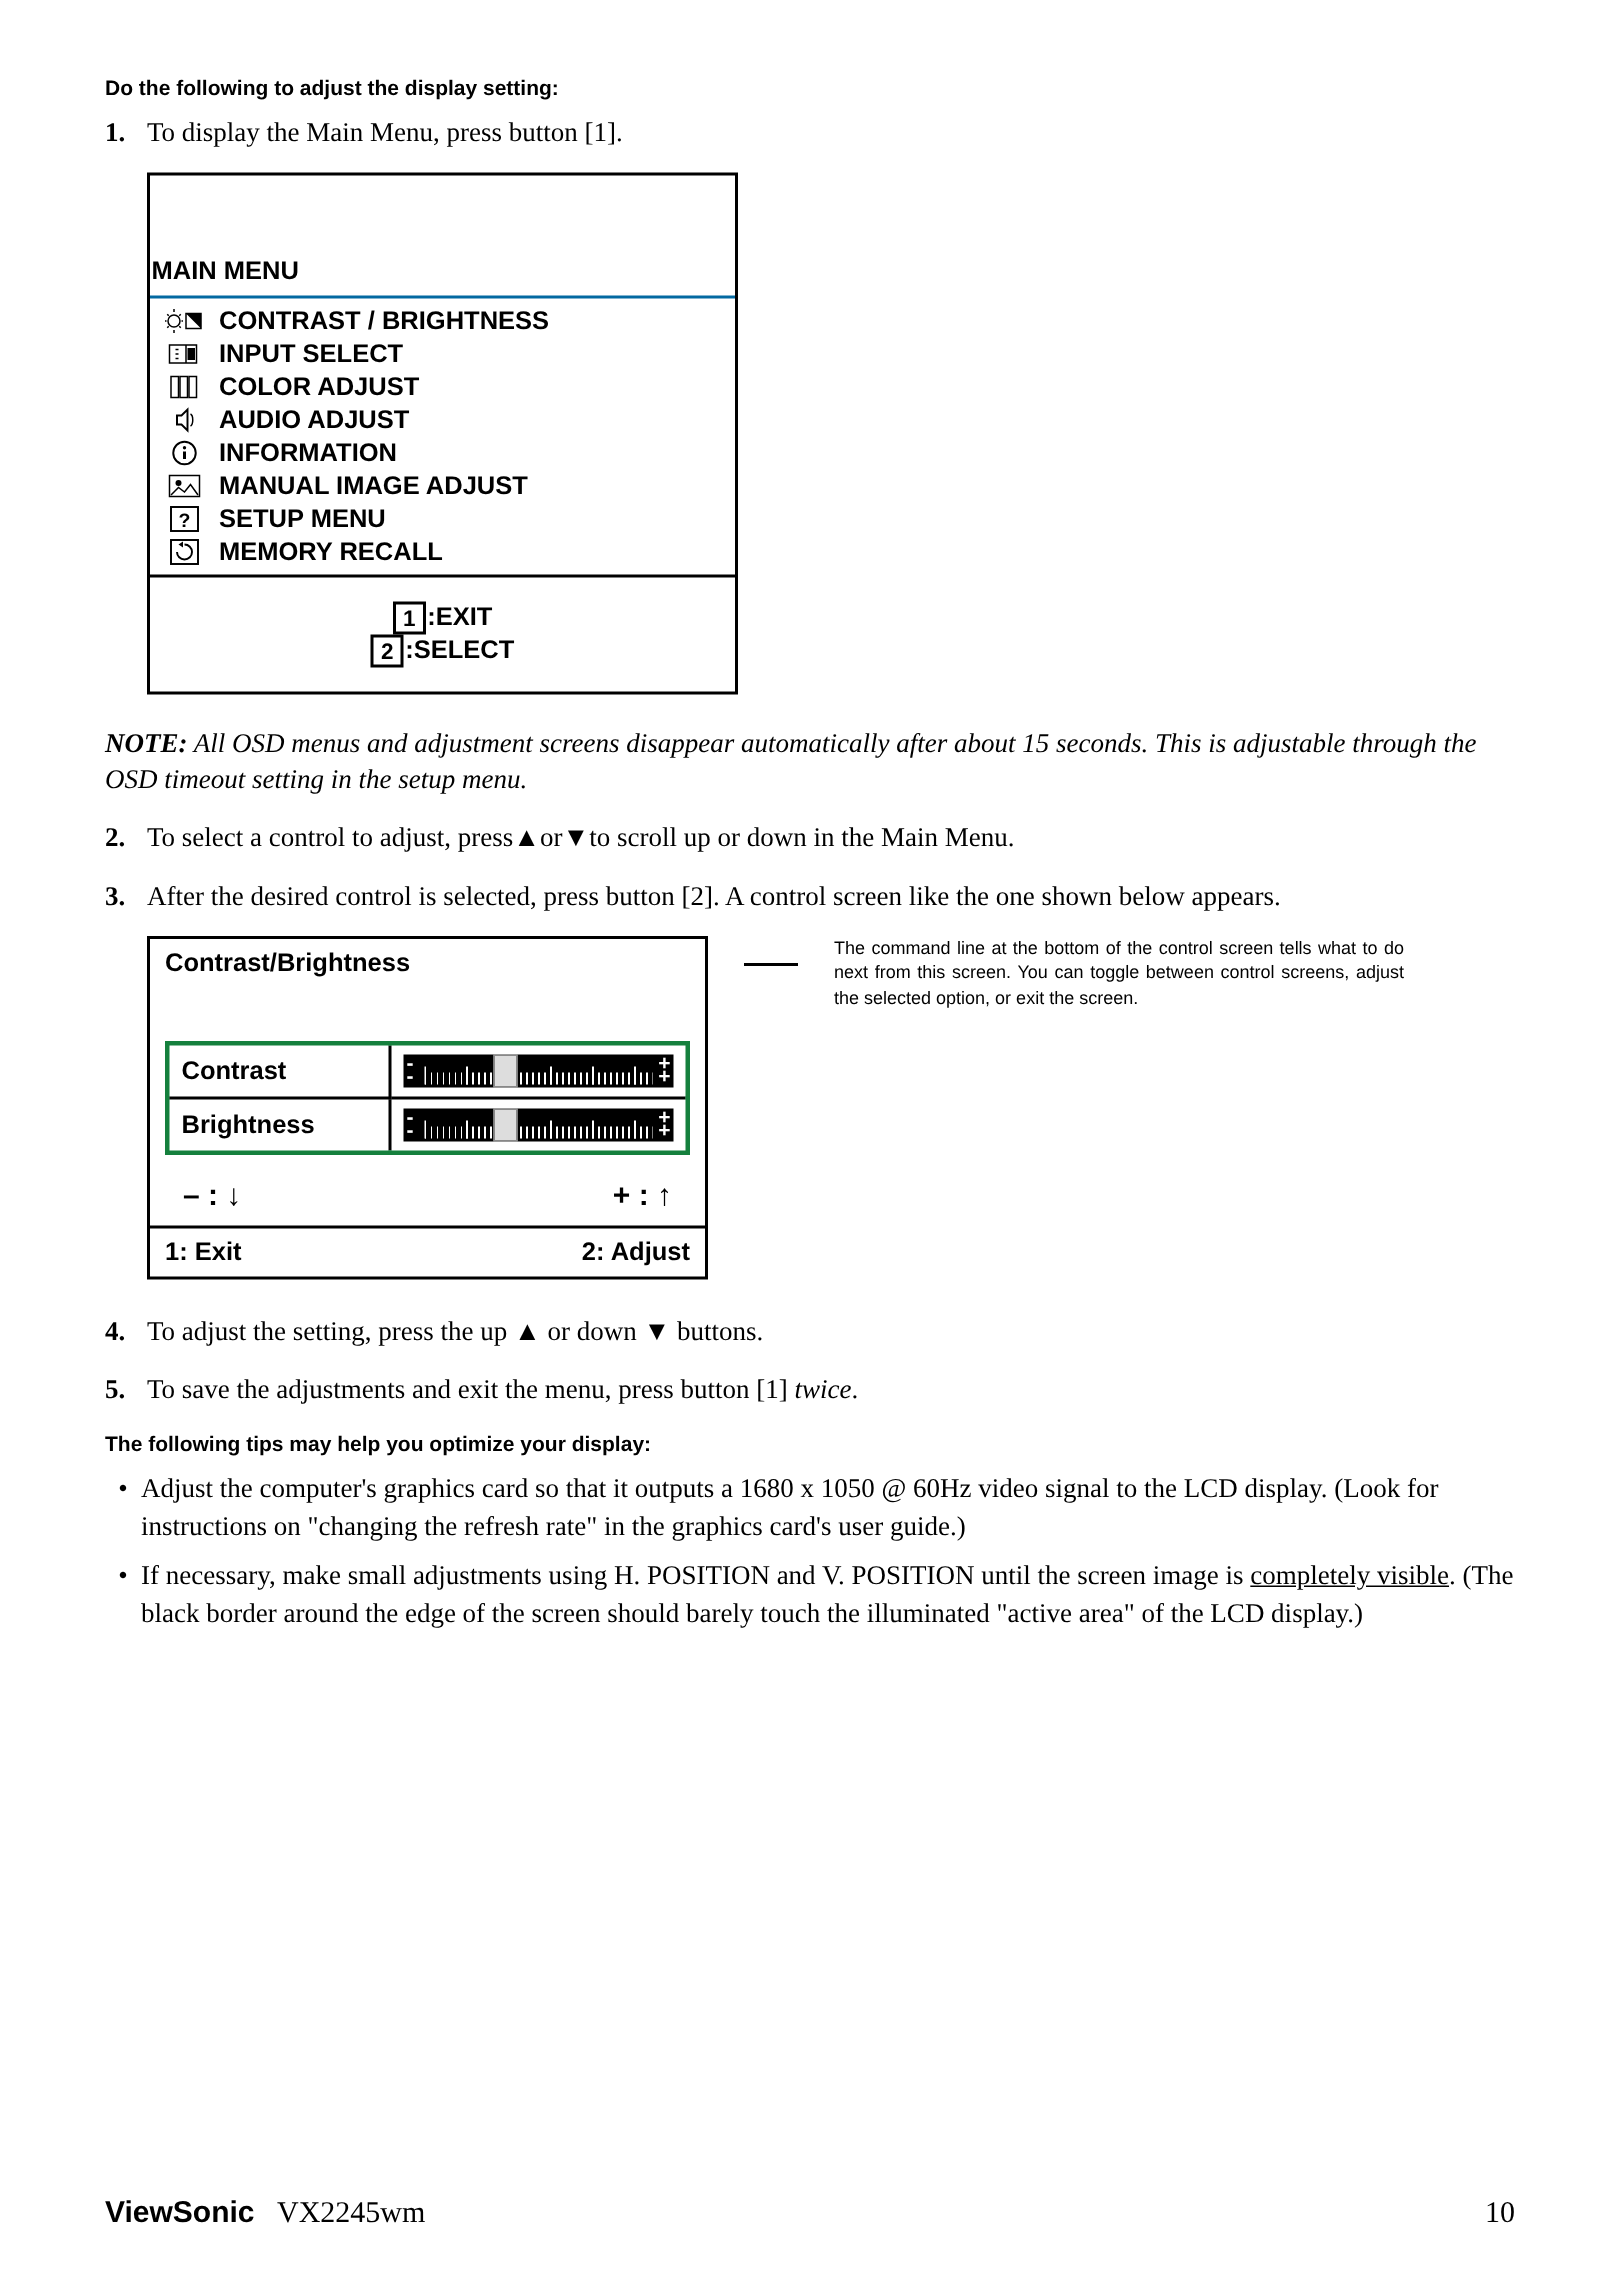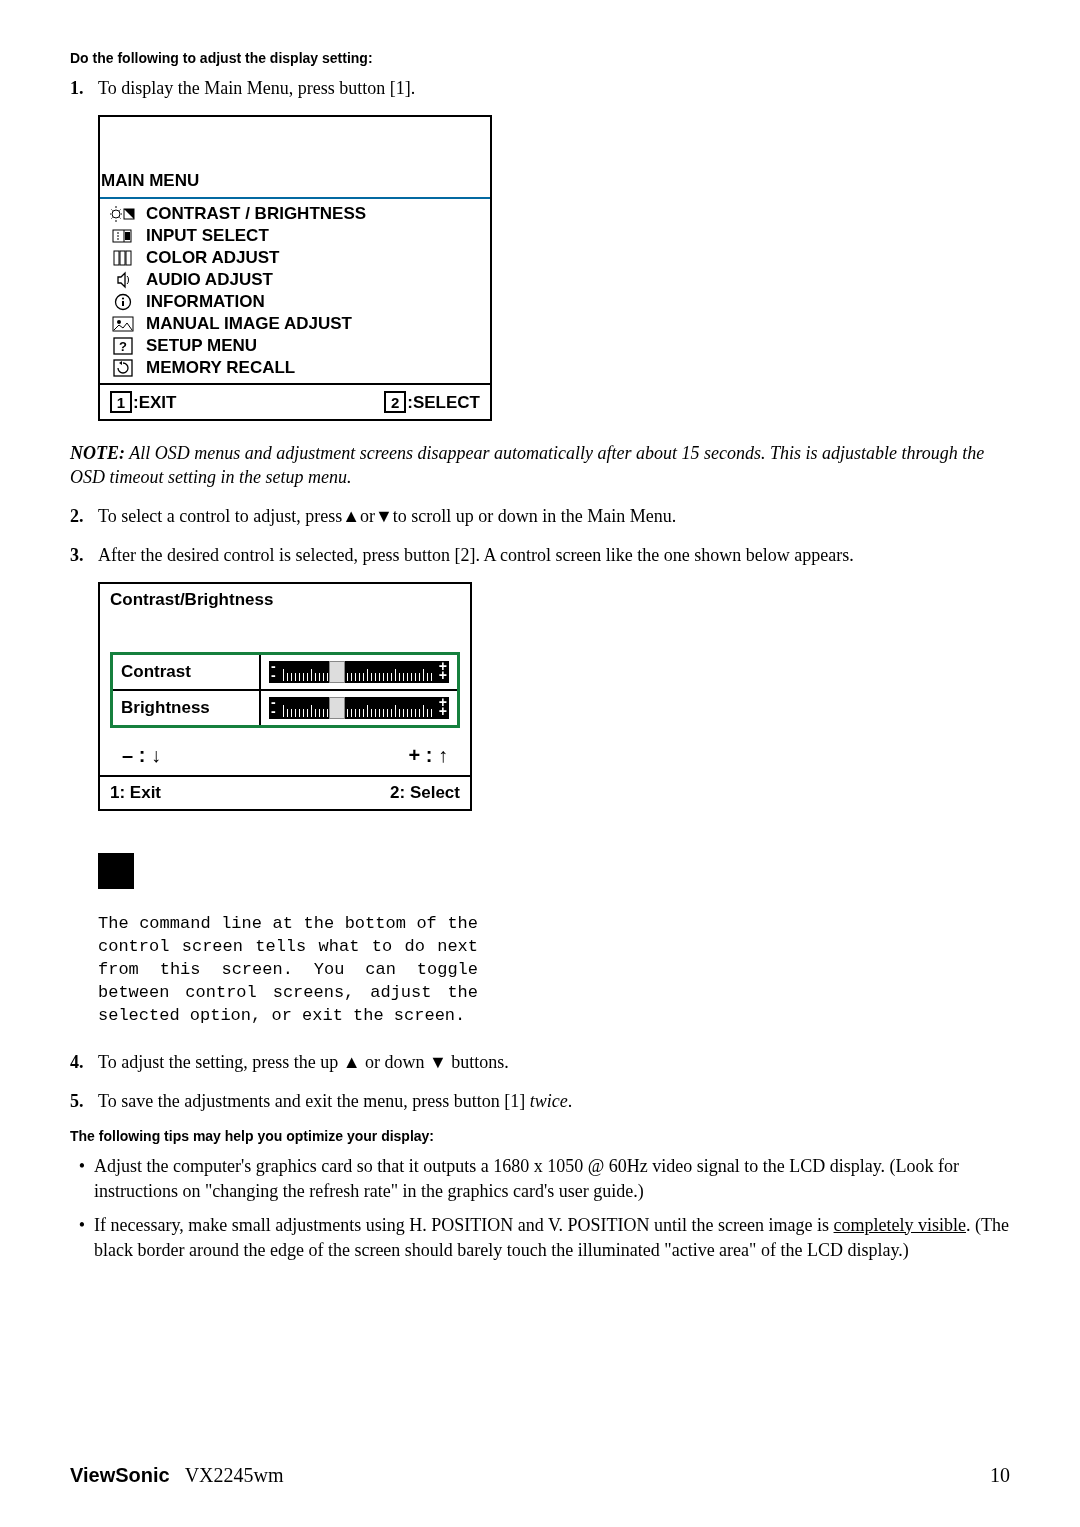--- a/index.html
+++ b/index.html
@@ -54,41 +54,41 @@
   .mm-icon {
     width: 26px;
     height: 20px;
     flex: 0 0 26px;
     display: flex;
     align-items: center;
     justify-content: center;
   }
   .mm-footer {
     border-top: 2px solid #000;
-    padding: 6px 10px;
+    padding: 16px 10px;
     display: flex;
     justify-content: space-between;
     align-items: center;
+    flex-direction: column;
   }
   .key-box {
     border: 2px solid #000;
     display: inline-flex;
     width: 18px; height: 18px;
     align-items: center; justify-content: center;
     font-size: 15px;
     margin-right: 1px;
   }
   .note-para { margin: 0 0 14px 0; line-height: 1.35; font-style: italic; }
 
   .control-row {
     display: flex;
     gap: 24px;
     align-items: flex-start;
     margin: 8px 0 22px 28px;
-    flex-direction: column;
   }
   .control-panel {
     border: 2px solid #000;
     width: 370px;
     font-family: Arial, Helvetica, sans-serif;
     font-weight: bold;
     font-size: 17px;
   }
   .cp-header { padding: 6px 10px 2px 10px; }
   .cp-table-wrap { padding: 0 10px 2px 10px; }
@@ -144,22 +144,22 @@
     padding: 14px 22px 8px 22px;
     font-size: 20px;
   }
   .cp-footer {
     border-top: 2px solid #000;
     display: flex;
     justify-content: space-between;
     padding: 6px 10px;
   }
   .callout {
-    font-family: Liberation Mono, monospace;
-    font-size: 17px;
+    font-family: Liberation Sans, sans-serif;
+    font-size: 12px;
     width: 380px;
     line-height: 1.35;
     text-align: justify;
   }
   .callout-line {
     width: 36px;
     height: 2px;
     background: #000;
     margin-top: 18px;
     flex: 0 0 36px;
@@ -337,21 +337,21 @@
         </tr>
       </tbody>
         </table>
     </div>
     <div class="cp-arrows">
       <span><span>– : </span><span>↓</span></span>
       <span><span>+ : </span><span>↑</span></span>
     </div>
     <div class="cp-footer">
       <span>1: Exit</span>
-      <span>2: Select</span>
+      <span>2: Adjust</span>
     </div>
   </div>
   <div class="callout-line"></div>
   <div class="callout">The command line at the bottom of the control screen tells what to do next from this screen. You can toggle between control screens, adjust the selected option, or exit the screen.</div>
 </div>
 
 <div class="numbered">
   <div class="num">4.</div>
   <div class="text">To adjust the setting, press the up ▲ or down ▼ buttons.</div>
 </div>

